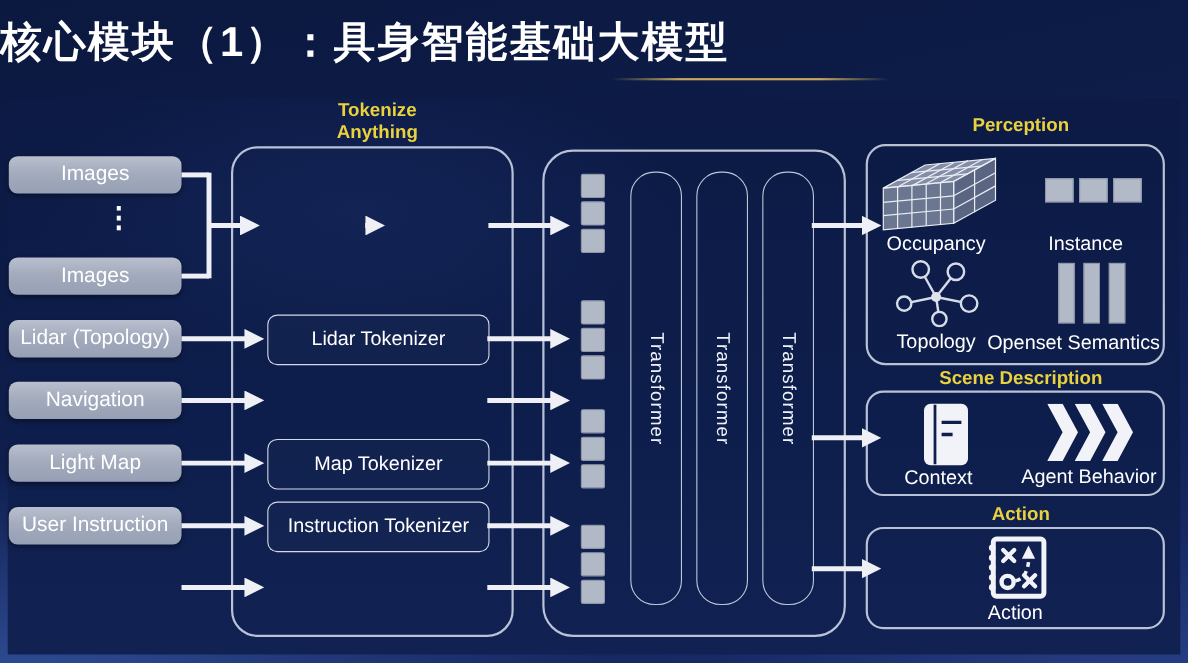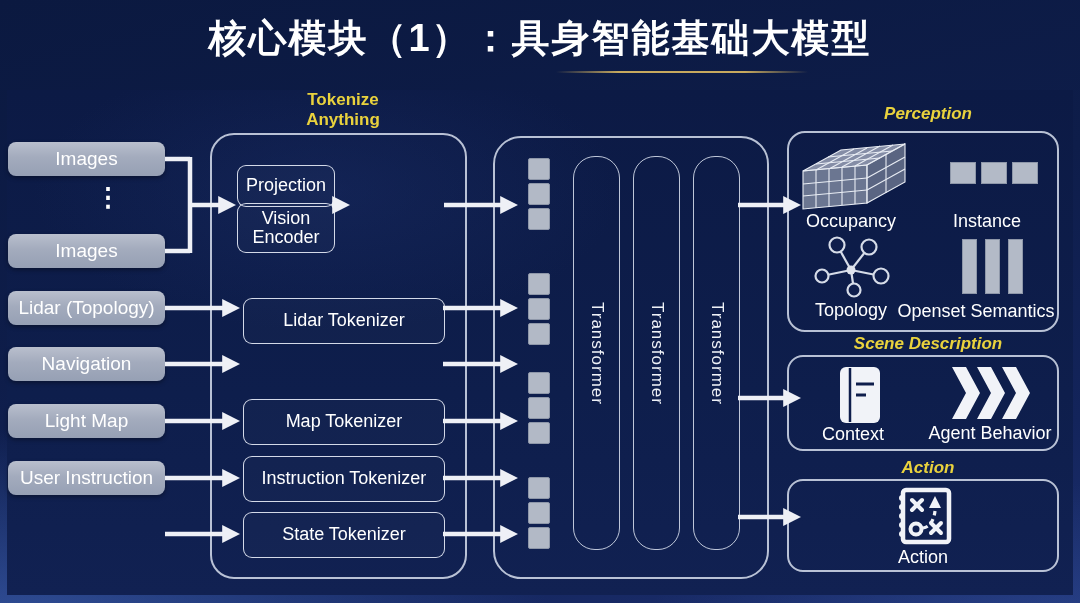--- a/index.html
+++ b/index.html
@@ -11,42 +11,42 @@
       radial-gradient(700px 260px at 98% 106%, rgba(58,92,175,.38), rgba(58,92,175,0) 60%),
       linear-gradient(168deg,#0b1940 0%,#0e1d4a 45%,#13245b 78%,#1d3070 100%);
   }
   .panel{
     position:absolute;left:7px;top:90px;width:1066px;height:505px;
     background:
       radial-gradient(420px 200px at 30% 20%, rgba(30,50,110,.35), rgba(30,50,110,0) 70%),
       linear-gradient(180deg,#0c1a45 0%,#0e1e4c 60%,#112152 100%);
   }
   .main-title{
-    position:absolute;top:13px;left:0;width:100%;text-align:center;
+    position:absolute;top:13px;left:0;width:100%;
     color:#ffffff;font-size:38px;font-weight:bold;letter-spacing:2px;white-space:nowrap;
   }
   .title-underline{
     position:absolute;top:71px;left:556px;width:252px;height:2px;
     background:linear-gradient(90deg,rgba(199,169,94,0),#c7a95e 25%,#c7a95e 75%,rgba(199,169,94,0));
   }
   .input-box{
     position:absolute;left:8px;width:157px;height:34px;border-radius:8px;
     background:linear-gradient(180deg,#b9bfcd 0%,#a3abbd 45%,#96a0b4 100%);
     color:#fff;font-size:19px;display:flex;align-items:center;justify-content:center;
     box-shadow:0 2px 4px rgba(0,0,0,.35);
   }
   .vdots{
     position:absolute;left:95px;top:184px;width:20px;text-align:center;
     color:#fff;font-size:26px;line-height:1;font-weight:bold;
   }
   .section-title{
     position:absolute;transform:translateX(-50%);text-align:center;
     color:#e9d23d;font-size:17px;font-weight:bold;line-height:1.15;white-space:normal;
   }
-  .nowrap{white-space:nowrap;font-style:italic;}
+  .nowrap{white-space:nowrap;}
   .container-box{
     position:absolute;border:2px solid rgba(208,216,232,.88);border-radius:24px;
   }
   .wbox{
     position:absolute;border:1.5px solid rgba(222,228,240,.95);border-radius:9px;
     color:#fff;display:flex;align-items:center;justify-content:center;
     text-align:center;font-size:18px;line-height:1.08;
     background:rgba(255,255,255,0.02);
   }
   .token{
@@ -83,27 +83,24 @@
   <div class="vdots">⋮</div>
   <div class="input-box" style="top:234px">Images</div>
   <div class="input-box" style="top:291px">Lidar (Topology)</div>
   <div class="input-box" style="top:347px">Navigation</div>
   <div class="input-box" style="top:404px">Light Map</div>
   <div class="input-box" style="top:461px">User Instruction</div>
 
   <div class="section-title" style="left:343px;top:90px;width:100px">Tokenize Anything</div>
   <div class="container-box" style="left:210px;top:133px;width:253px;height:442px"></div>
 
-  <div class="wbox" style="left:237px;top:165px;width:96px;height:40px">Projection</div>
-  <div class="wbox" style="left:237px;top:203px;width:96px;height:48px">Vision Encoder</div>
-
-  <div class="wbox" style="left:243px;top:298px;width:200px;height:44px">Lidar Tokenizer</div>
+
+  <div class="wbox" style="left:243px;top:286px;width:200px;height:44px">Lidar Tokenizer</div>
   <div class="wbox" style="left:243px;top:399px;width:200px;height:44px">Map Tokenizer</div>
   <div class="wbox" style="left:243px;top:456px;width:200px;height:44px">Instruction Tokenizer</div>
-  <div class="wbox" style="left:243px;top:512px;width:200px;height:44px">State Tokenizer</div>
 
   <div class="container-box" style="left:493px;top:136px;width:272px;height:439px;border-radius:28px"></div>
 
   <div class="token" style="top:158px"></div>
   <div class="token" style="top:183px"></div>
   <div class="token" style="top:208px"></div>
   <div class="token" style="top:273px"></div>
   <div class="token" style="top:298px"></div>
   <div class="token" style="top:323px"></div>
   <div class="token" style="top:372px"></div>

